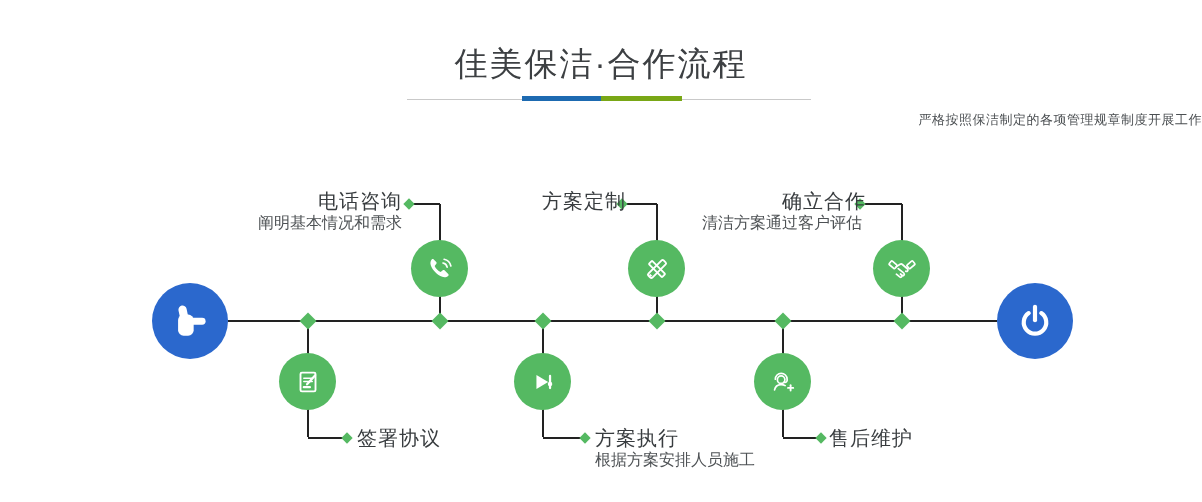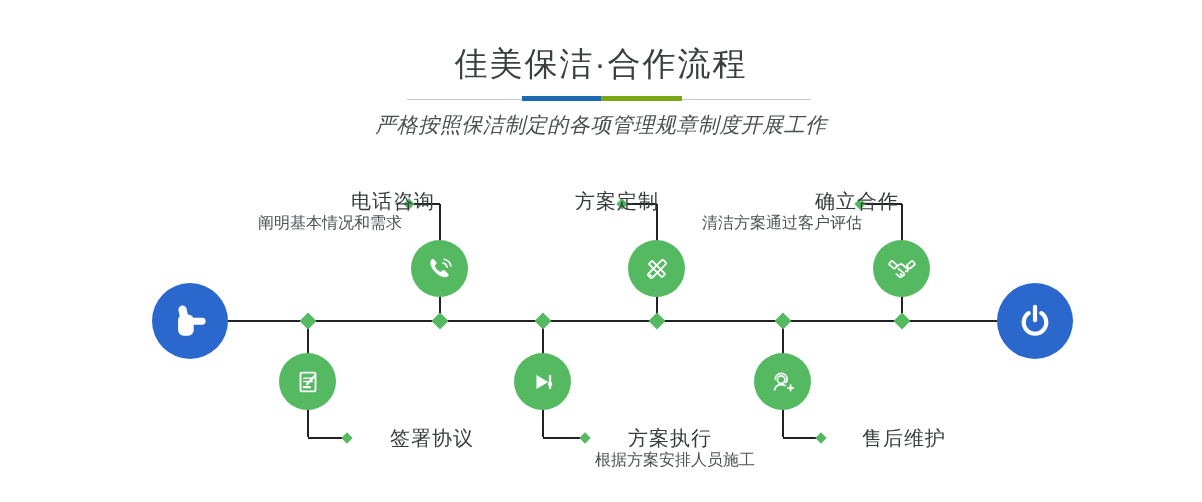--- a/index.html
+++ b/index.html
@@ -7,34 +7,34 @@
   .canvas{position:relative;width:1202px;height:502px;background:#ffffff;overflow:hidden;}
 
   
   .page-title{position:absolute;left:0;top:42px;width:100%;text-align:center;
     font-size:33px;font-weight:normal;color:var(--title_color,#3d4043);letter-spacing:2px;}
   .divider{position:absolute;left:407px;top:96px;width:404px;height:6px;}
   .divider .grayline{position:absolute;left:0;top:2.5px;width:100%;height:1px;background:#c9c9c9;}
   .divider .seg{position:absolute;top:0;height:5px;}
   .divider .seg.blue{left:115px;width:79px;background:var(--divider_blue,#1d6ab1);}
   .divider .seg.green{left:194px;width:81px;background:var(--divider_green,#79a716);}
-  .page-subtitle{position:absolute;left:0;top:111px;width:100%;text-align:center;
-    font-size:21px;color:var(--subtitle_color,#4b4f52);letter-spacing:0.5px;font-style:italic;}
+  .page-subtitle{position:absolute;left:0;top:111px;width:100%;text-align:right;
+    font-size:13px;color:var(--subtitle_color,#4b4f52);letter-spacing:0.5px;}
 
   
   .vline{position:absolute;width:1.5px;background:var(--line,#222);}
   .hline{position:absolute;height:1.5px;background:var(--line,#222);}
   .diamond{position:absolute;background:var(--green,#55b962);transform:rotate(45deg);}
   .diamond.big{width:12px;height:12px;}
   .diamond.small{width:8px;height:8px;}
   .gcircle{position:absolute;width:57px;height:57px;border-radius:50%;
     background:var(--green,#55b962);display:flex;align-items:center;justify-content:center;}
   .bcircle{position:absolute;width:76px;height:76px;border-radius:50%;
     background:var(--blue,#2b68cd);display:flex;align-items:center;justify-content:center;}
-  .step-title{position:absolute;font-size:20px;color:#383c3f;white-space:nowrap;letter-spacing:1px;margin-left:33px;}
+  .step-title{position:absolute;font-size:20px;color:#383c3f;white-space:nowrap;letter-spacing:1px;}
   .step-desc{position:absolute;font-size:16px;color:#4e5255;white-space:nowrap;}
   svg{display:block;}
 </style>
 </head>
 <body>
 
 <div class="canvas">
 
   <div class="page-title">佳美保洁·合作流程</div>
   <div class="divider">

